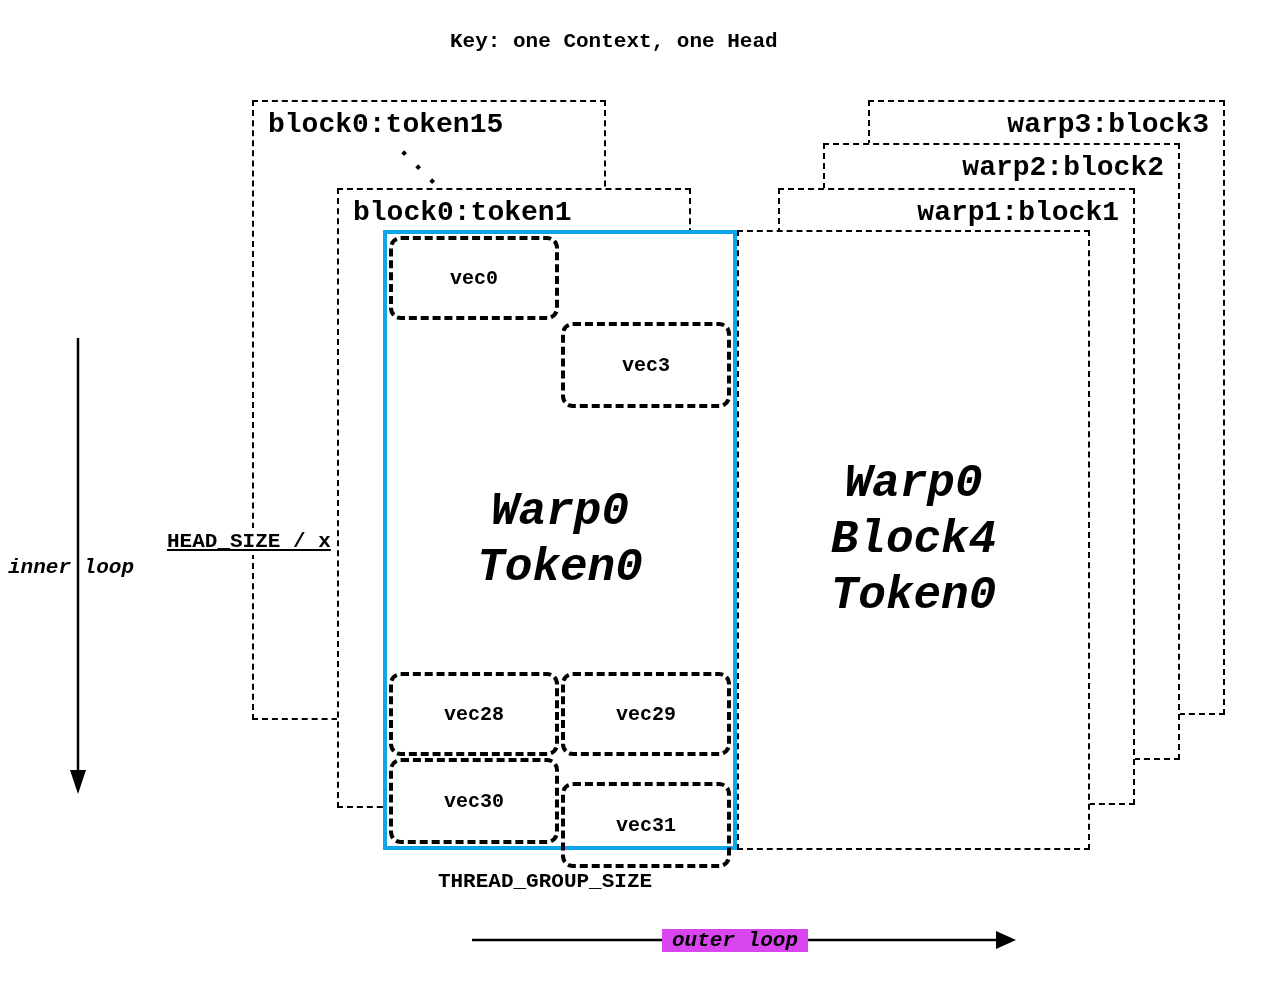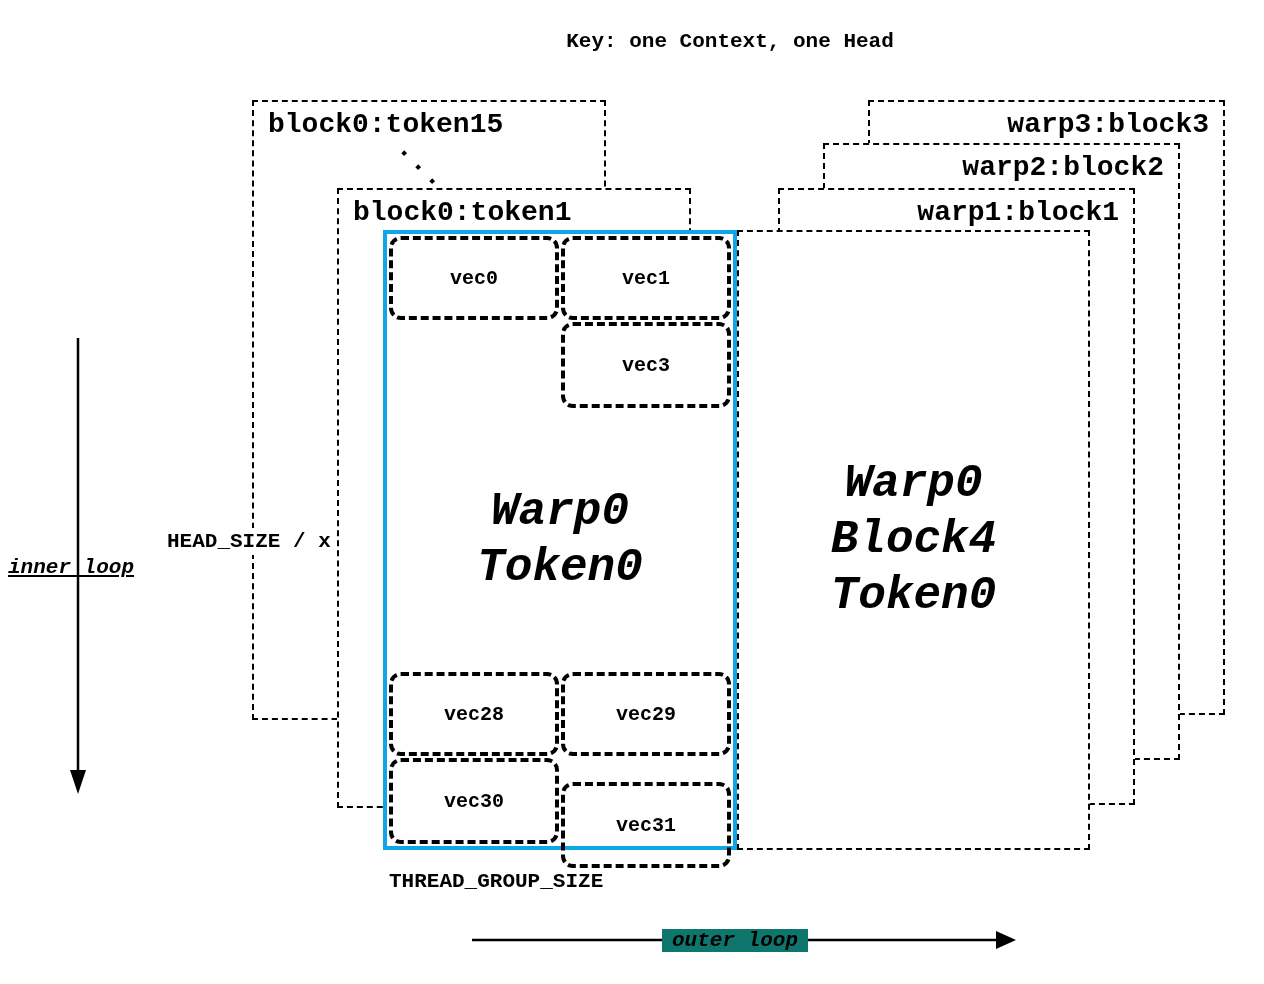--- a/index.html
+++ b/index.html
@@ -9,21 +9,21 @@
     width: 1264px;
     height: 984px;
     background: #ffffff;
     color: #000000;
     font-family: "Liberation Mono", "DejaVu Sans Mono", monospace;
     overflow: hidden;
   }
   .title {
     position: absolute;
     left: 450px; top: 30px; width: 560px;
-    text-align: center;
+    text-align: left;
     font-size: 21px;
     font-weight: bold;
     white-space: nowrap;
   }
   .pagebox {
     position: absolute;
     border: 2px dashed #000;
     background: #ffffff;
   }
   .box-a { left: 252px; top: 100px; width: 354px; height: 620px; z-index: 1; }
@@ -102,33 +102,34 @@
     position: absolute;
     font-size: 21px;
     font-weight: bold;
     white-space: nowrap;
   }
   .head-size {
     left: 163px; top: 528px;
     z-index: 7;
     background: #ffffff;
     padding: 2px 4px;
+    text-decoration: underline;
   }
   .inner-loop {
     left: 8px; top: 556px;
     font-style: italic;
-    text-decoration: underline;
   }
   .tgs {
-    left: 389px; top: 870px; width: 354px;
+    left: 368px; top: 870px; width: 354px;
+    text-align: center;
   }
   .outer-loop {
     left: 662px; top: 929px;
     font-style: italic;
-    background: #0f766e;
+    background: #d946ef;
     padding: 0 10px;
     z-index: 8;
     text-align: right;
   }
   svg.arrow { position: absolute; z-index: 7; }
   .inner-arrow { left: 66px;  top: 338px; }
   .outer-arrow { left: 472px; top: 926px; }
 </style>
 </head>
 <body>
@@ -160,21 +161,20 @@
   <div class="right-block">
     <div class="center-text">
       <div>Warp0</div>
       <div>Block4</div>
       <div>Token0</div>
     </div>
   </div>
 
   <div class="main-block">
     <div class="vec v0">vec0</div>
-    <div class="vec v1">vec1</div>
     <div class="vec v3">vec3</div>
 
     <div class="center-text">
       <div>Warp0</div>
       <div>Token0</div>
     </div>
 
     <div class="vec v28">vec28</div>
     <div class="vec v29">vec29</div>
     <div class="vec v30">vec30</div>

